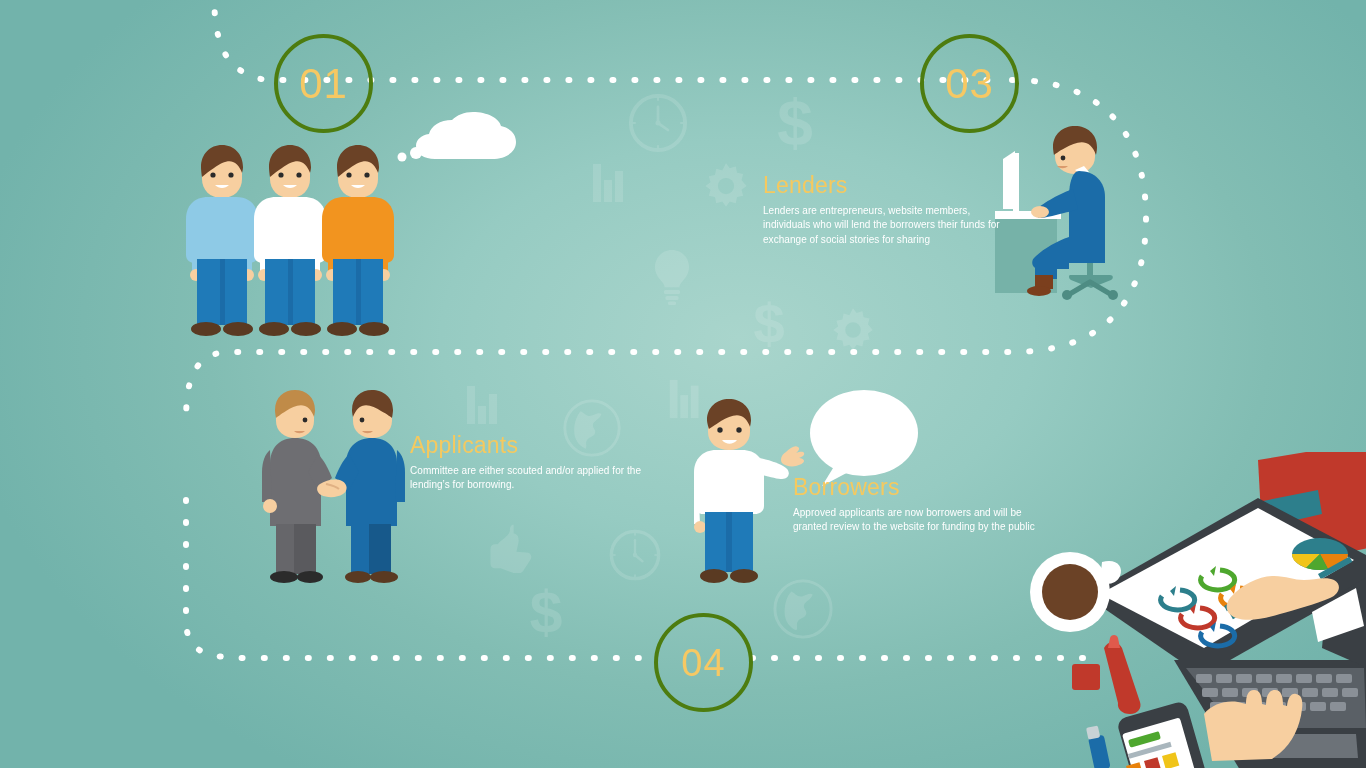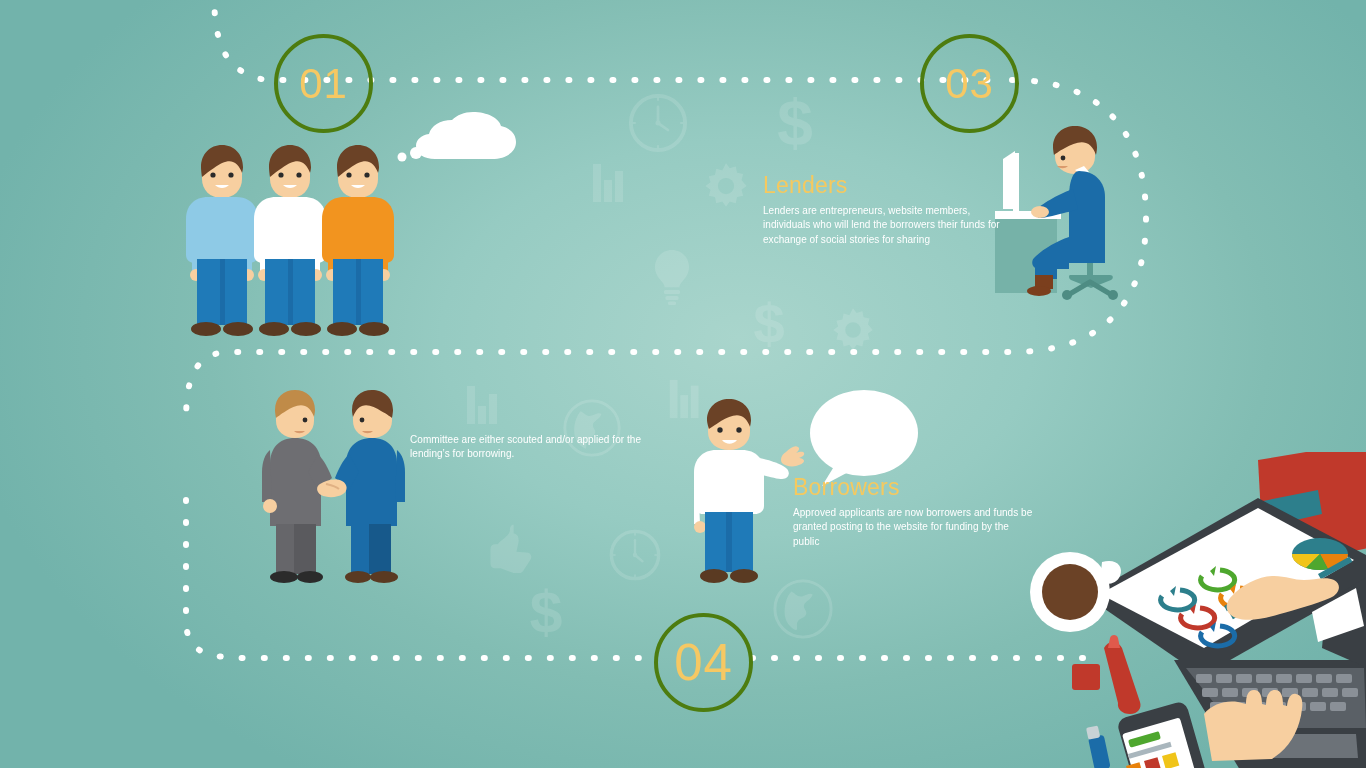--- a/index.html
+++ b/index.html
@@ -452,34 +452,35 @@
 
   <div class="numcircle" style="left:274px;top:34px;width:91px;height:91px;font-size:42px;">
     <span>01</span>
   </div>
 
   <div class="numcircle" style="left:920px;top:34px;width:91px;height:91px;font-size:42px;">
     <span>03</span>
   </div>
 
 
-  <div class="numcircle" style="left:654px;top:613px;width:91px;height:91px;font-size:51px;">
+  <div class="numcircle" style="left:654px;top:613px;width:91px;height:91px;font-size:38px;">
     <span>04</span>
   </div>
 
   <div class="block" style="left:410px;top:203px;width:240px;">
   </div>
 
   <div class="block" style="left:763px;top:173px;width:240px;">
     <h2 class="hd">Lenders</h2>
     <p class="bd">Lenders are entrepreneurs, website members, individuals who will lend the borrowers their funds for exchange of social stories for sharing</p>
   </div>
 
   <div class="block" style="left:410px;top:433px;width:245px;">
+    <h2 class="hd">Applicants</h2>
     <p class="bd">Committee are either scouted and/or applied for the lending’s for borrowing.</p>
   </div>
 
   <div class="block" style="left:793px;top:475px;width:243px;">
     <h2 class="hd">Borrowers</h2>
-    <p class="bd">Approved applicants are now borrowers and funds be granted posting to the website for funding by the public</p>
+    <p class="bd">Approved applicants are now borrowers and will be granted review to the website for funding by the public</p>
   </div>
 
 </div>
 
 </body></html>

